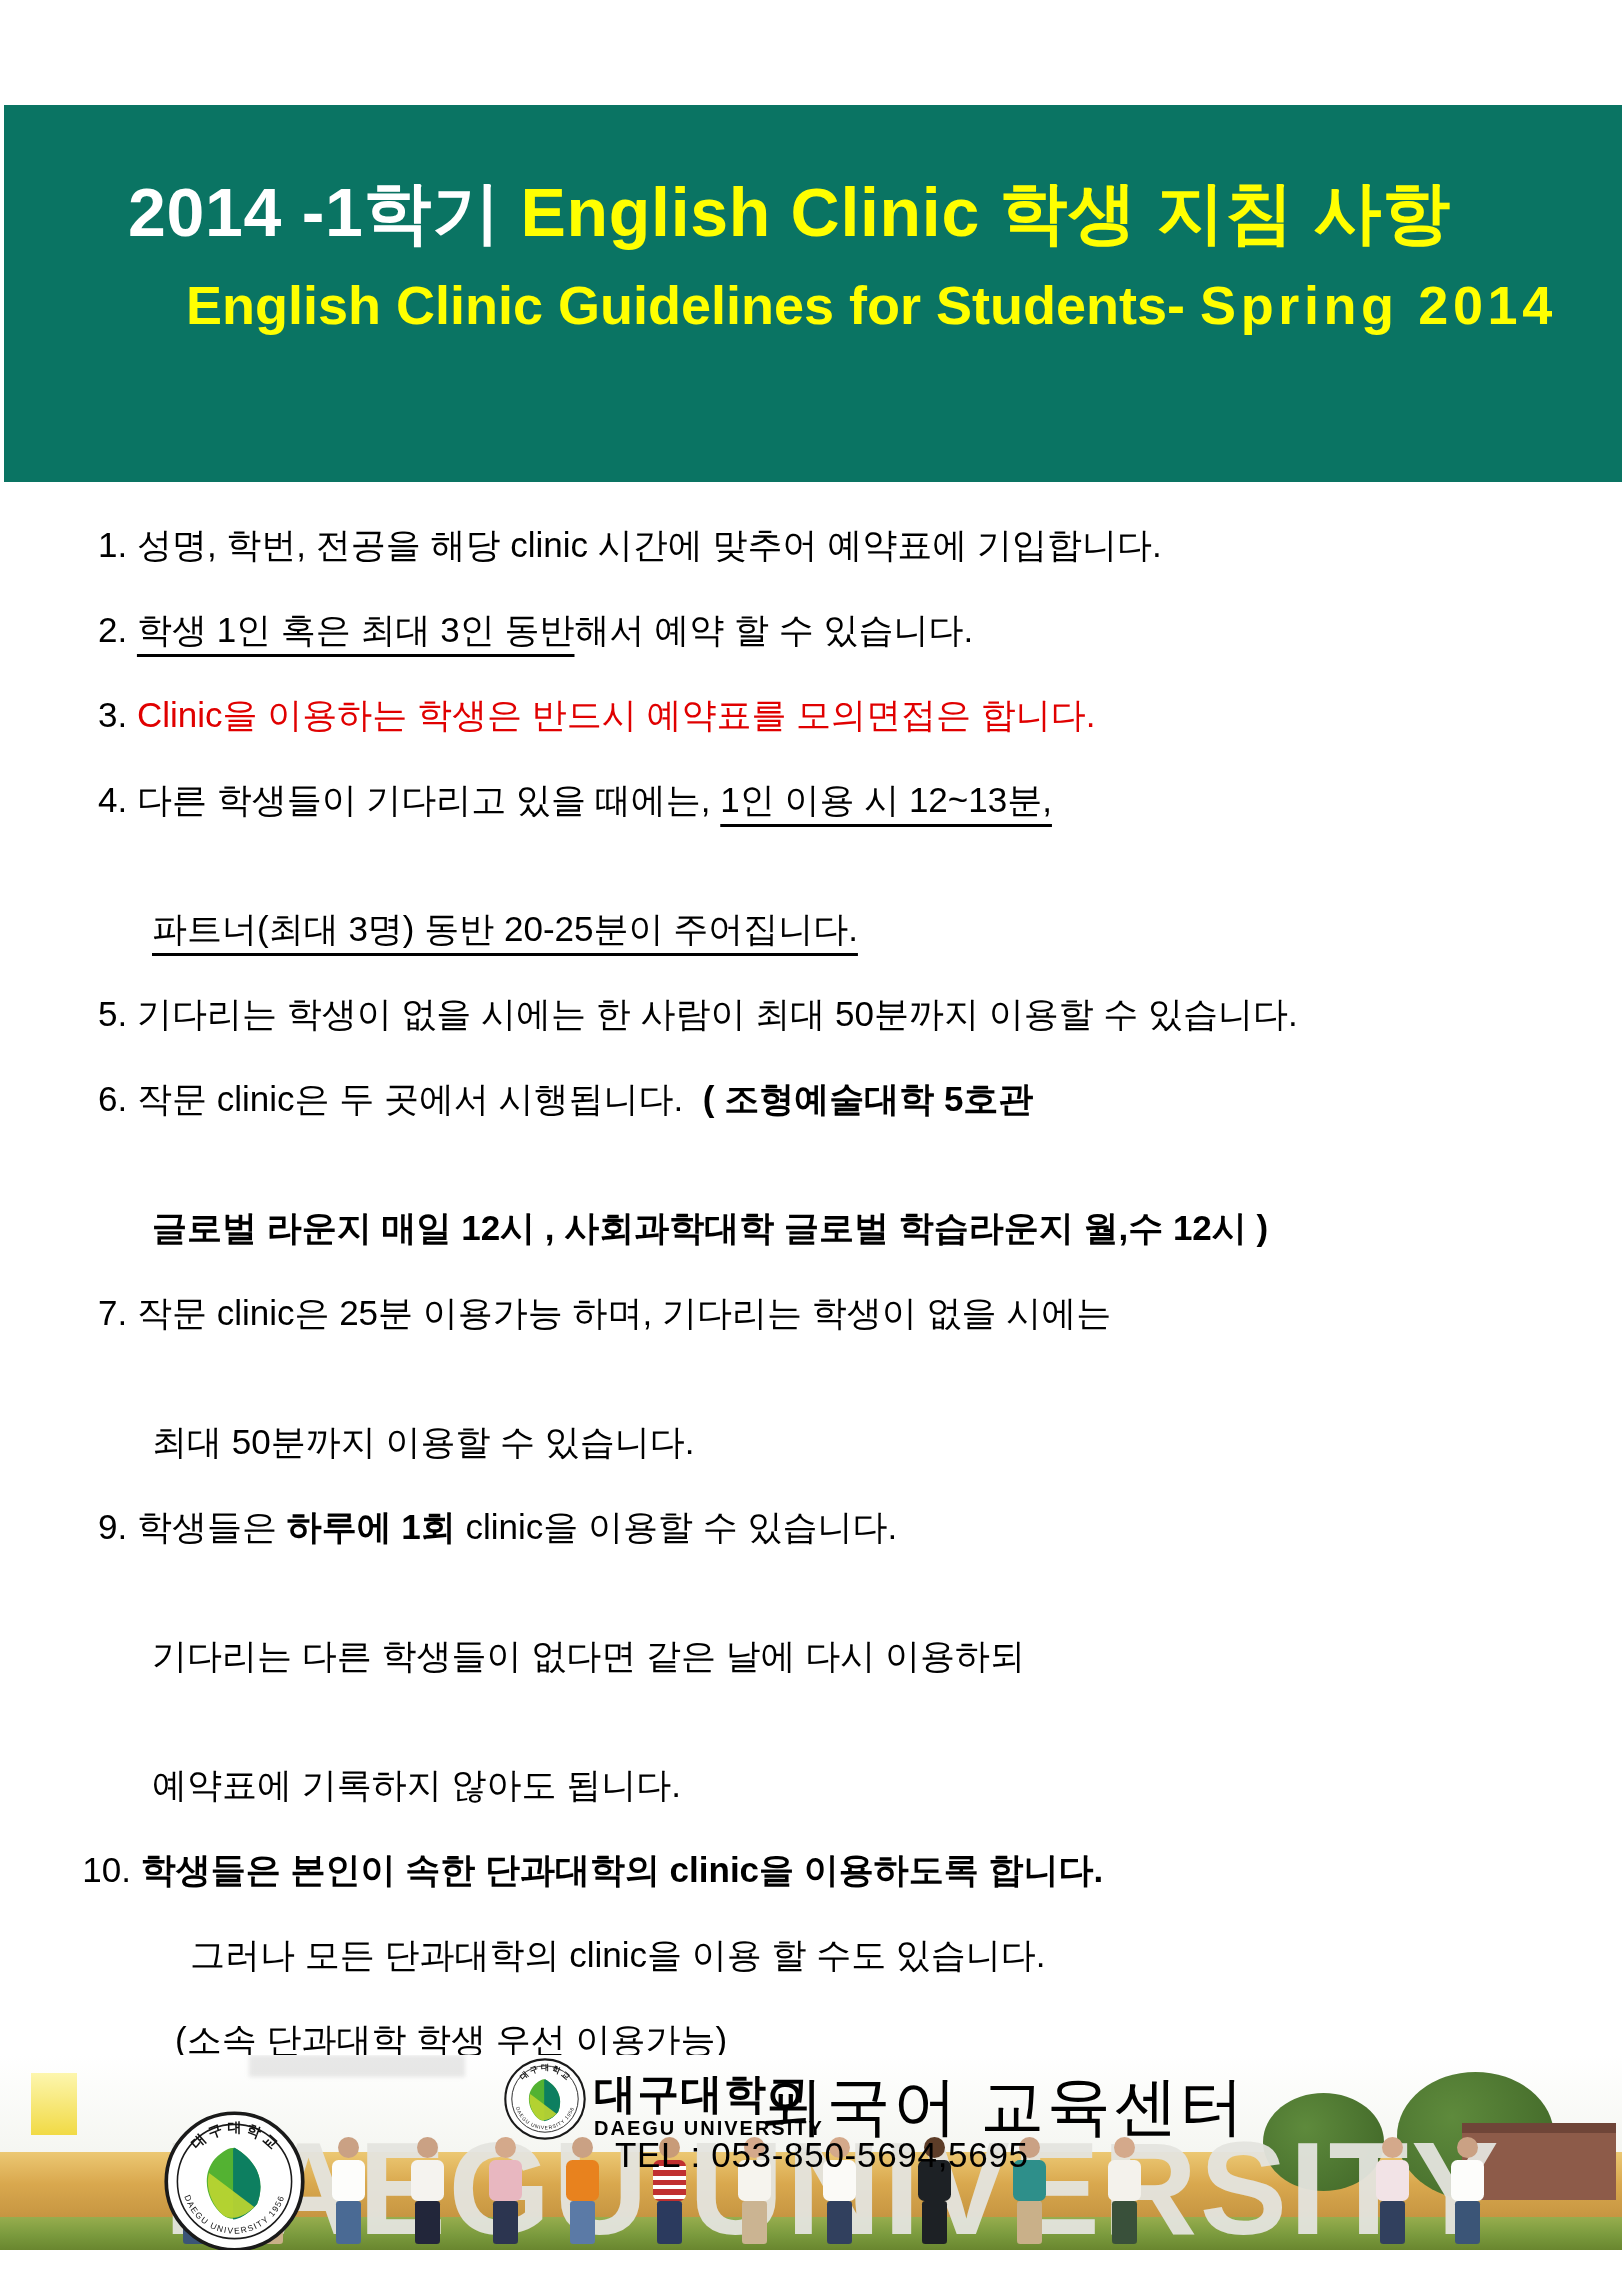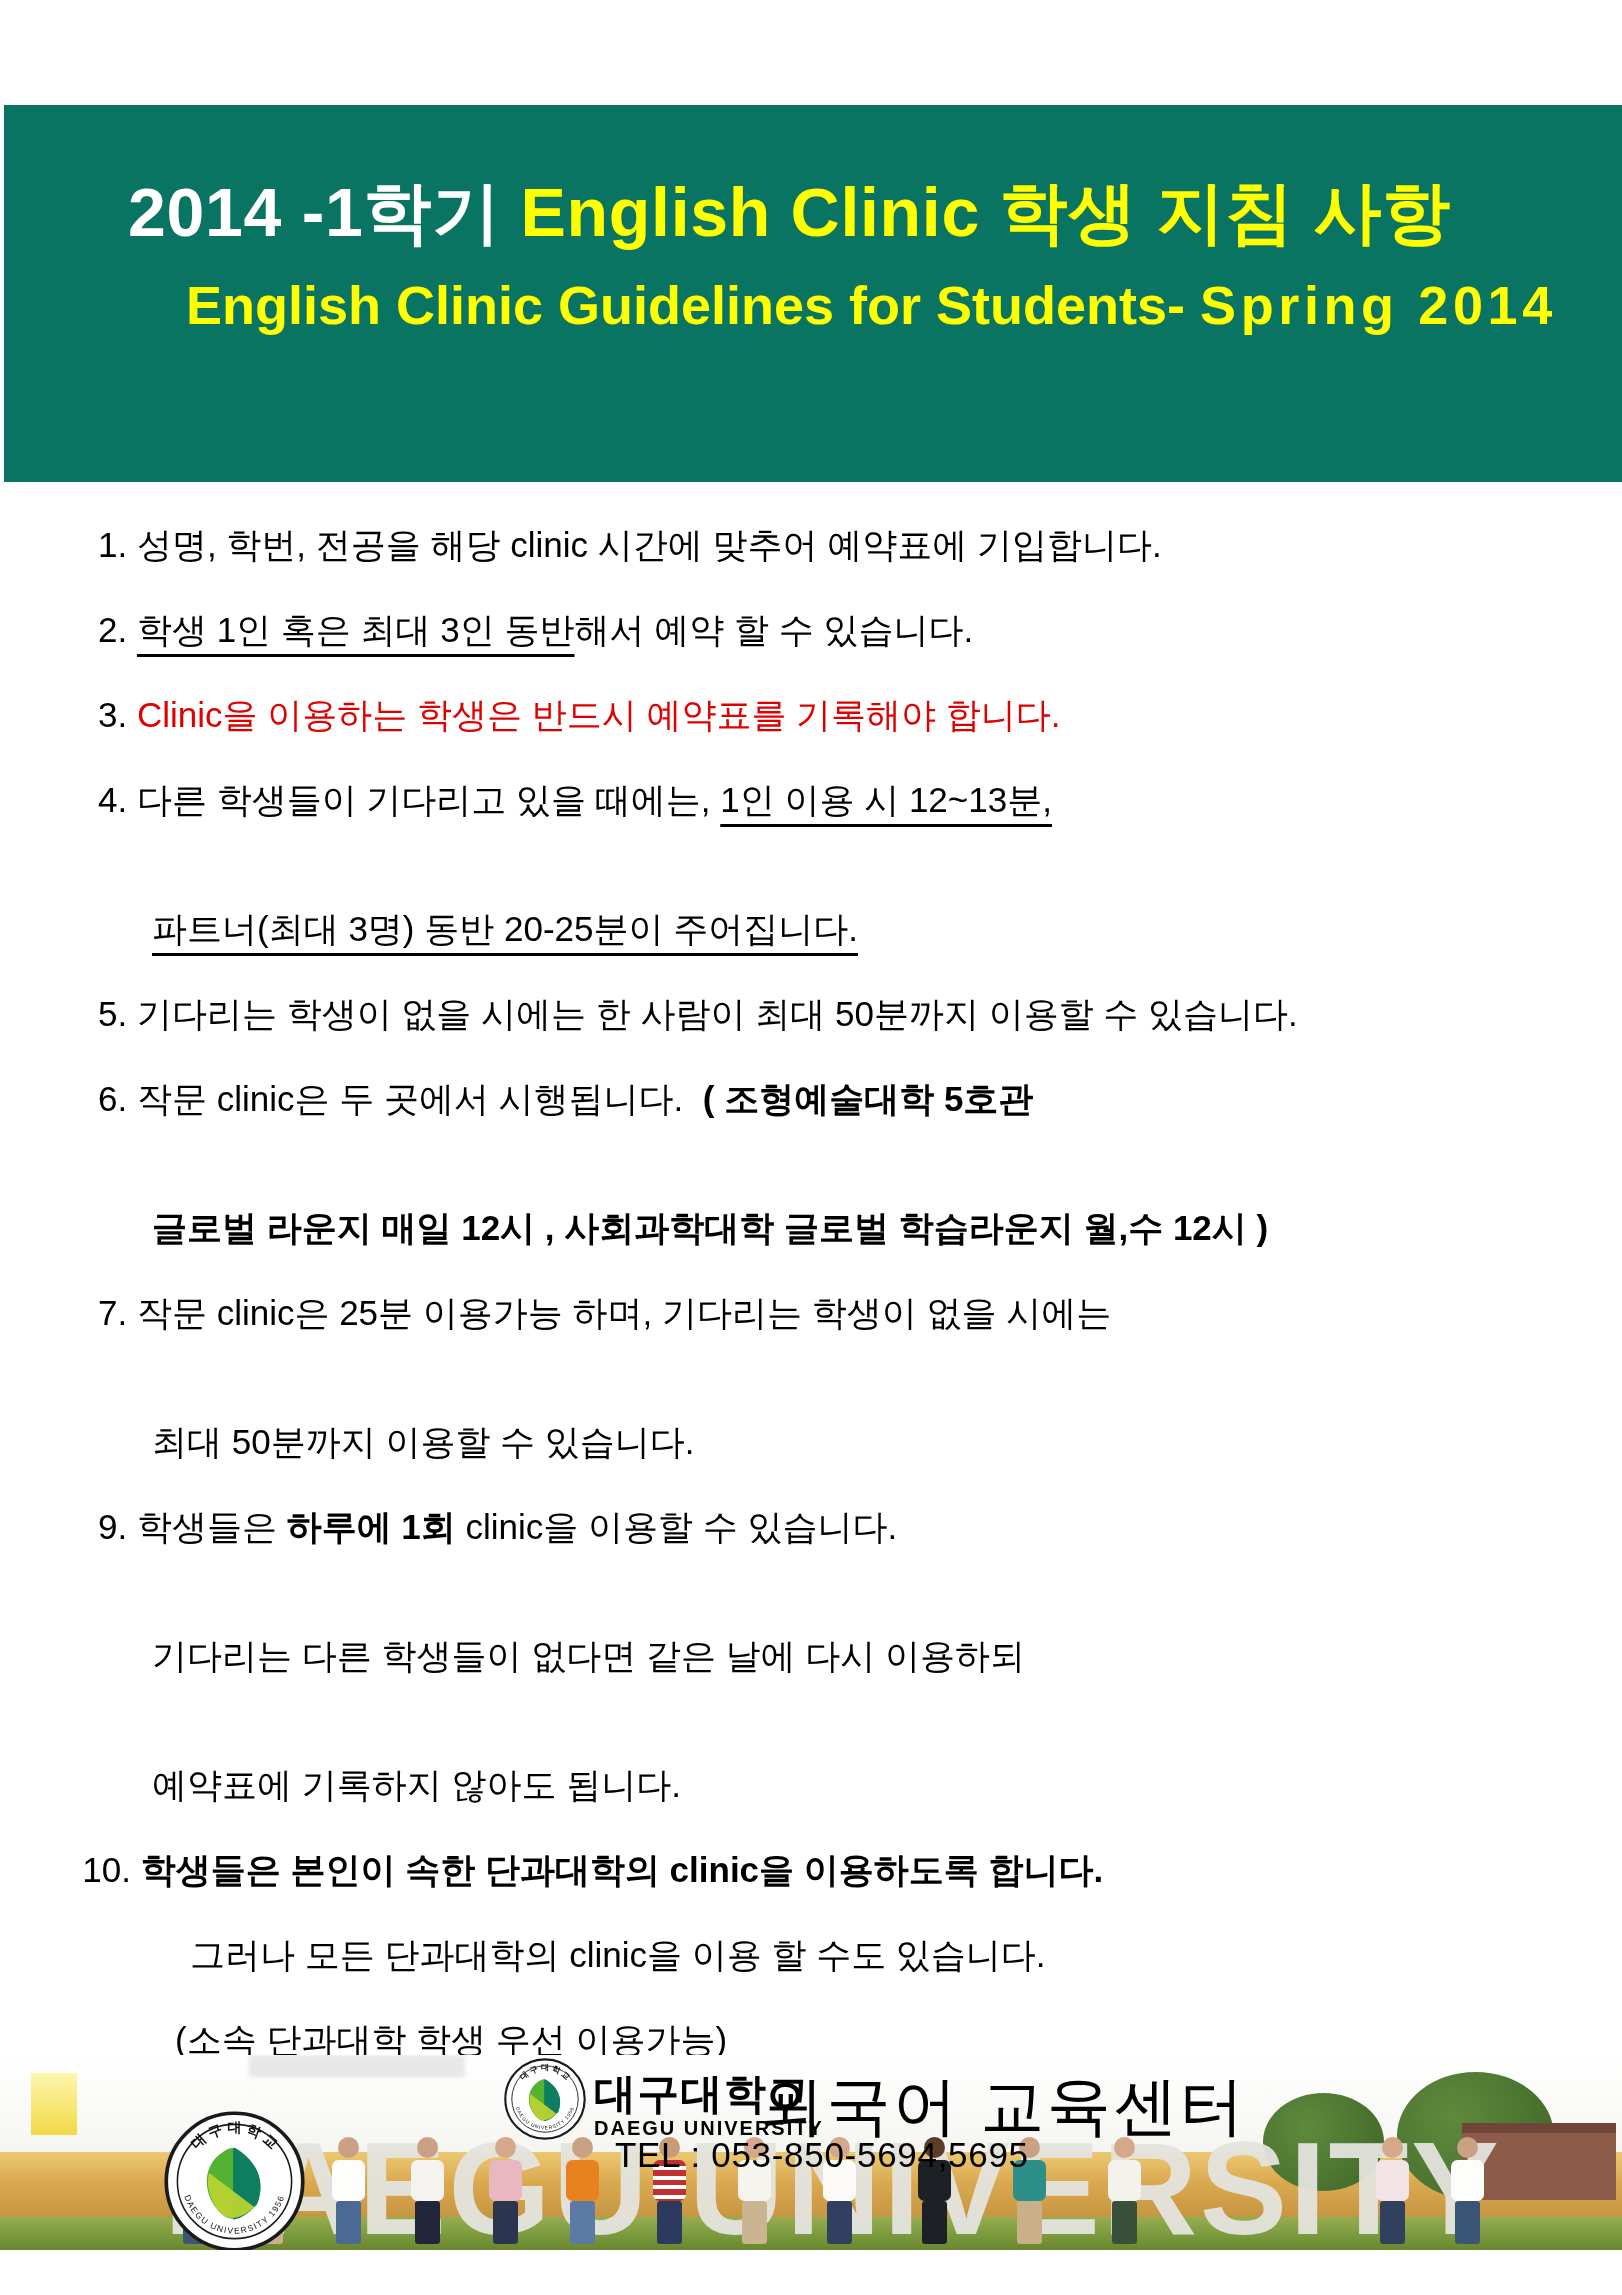--- a/index.html
+++ b/index.html
@@ -102,21 +102,21 @@
     <div class="title-line2">
       <span>English Clinic Guidelines for Students- </span><span class="season">Spring 2014</span>
     </div>
   </header>
 
   <main class="guidelines">
     <div class="g-line"><span class="seg">1. 성명, 학번, 전공을 해당 clinic 시간에 맞추어 예약표에 기입합니다.</span></div>
 
     <div class="g-line"><span class="seg">2. </span><span class="seg u">학생 1인 혹은 최대 3인 동반</span><span class="seg">해서 예약 할 수 있습니다.</span></div>
 
-    <div class="g-line"><span class="seg">3. </span><span class="seg red">Clinic을 이용하는 학생은 반드시 예약표를 기록해야 합니다.</span></div>
+    <div class="g-line"><span class="seg">3. </span><span class="seg red">Clinic을 이용하는 학생은 반드시 예약표를 모의면접은 합니다.</span></div>
 
     <div class="g-line"><span class="seg">4. 다른 학생들이 기다리고 있을 때에는, </span><span class="seg u">1인 이용 시 12~13분,</span></div>
     <div class="g-line ind-a"><span class="seg u">파트너(최대 3명) 동반 20-25분이 주어집니다.</span></div>
 
     <div class="g-line"><span class="seg">5. 기다리는 학생이 없을 시에는 한 사람이 최대 50분까지 이용할 수 있습니다.</span></div>
 
     <div class="g-line"><span class="seg">6. 작문 clinic은 두 곳에서 시행됩니다.  </span><span class="seg b">( 조형예술대학 5호관</span></div>
     <div class="g-line ind-a"><span class="seg b">글로벌 라운지 매일 12시 , 사회과학대학 글로벌 학습라운지 월,수 12시 )</span></div>
 
     <div class="g-line"><span class="seg">7. 작문 clinic은 25분 이용가능 하며, 기다리는 학생이 없을 시에는</span></div>

